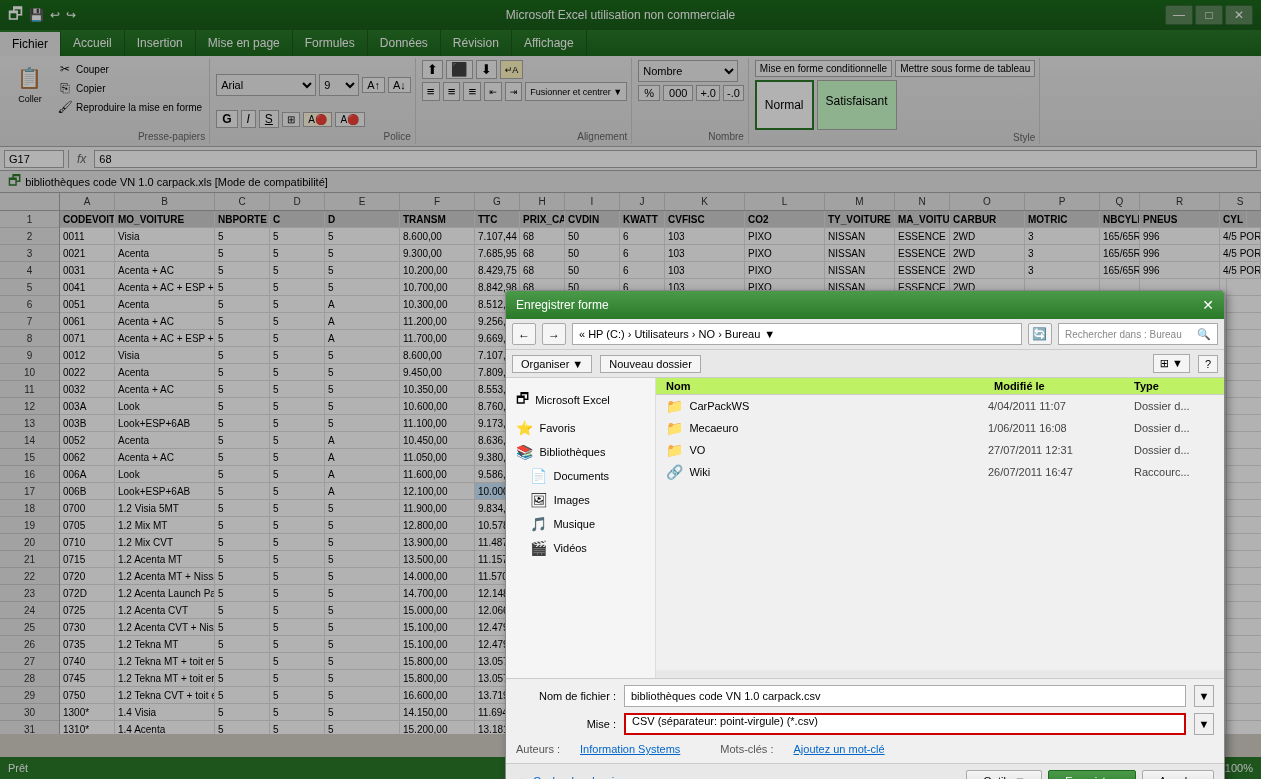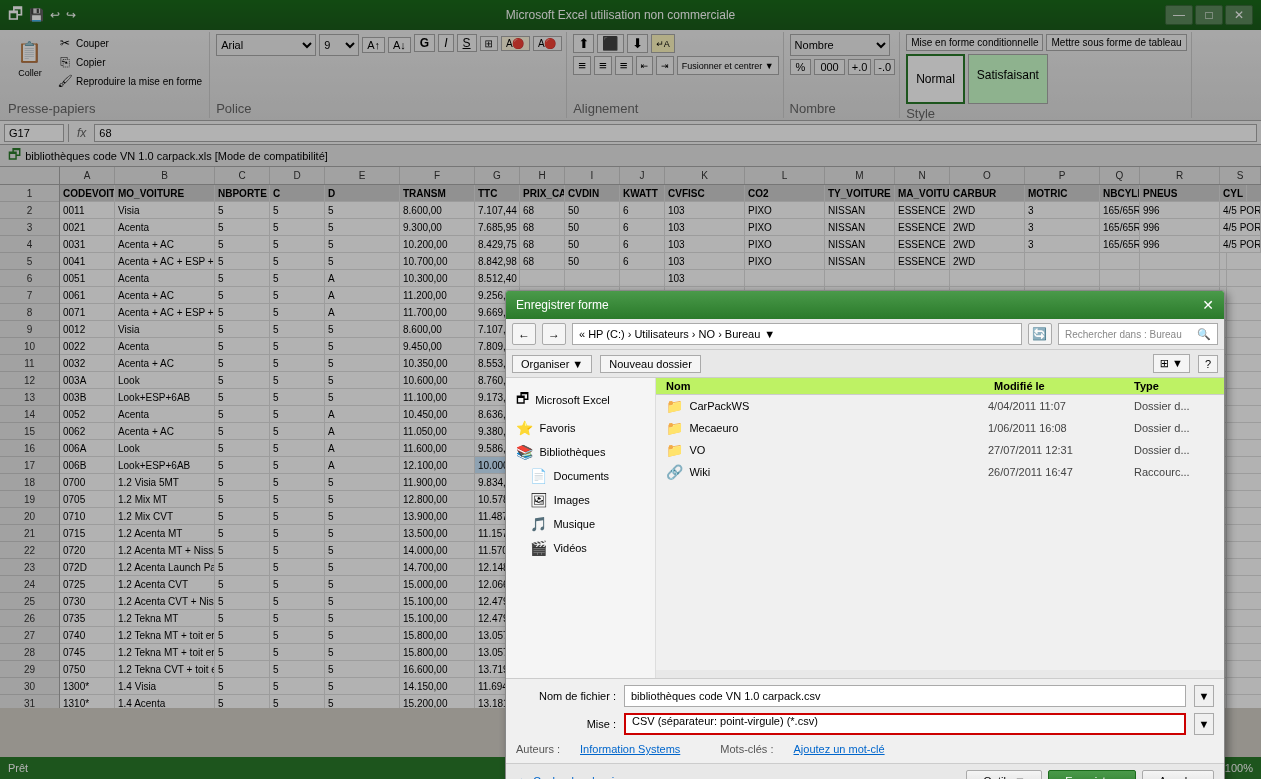--- a/index.html
+++ b/index.html
@@ -28,21 +28,21 @@
       display: flex;
       align-items: center;
       color: white;
       font-size: 12px;
       cursor: pointer;
       border-right: 1px solid #1a5a1a;
     }
     .ribbon-tab.active { background: #e8e8e8; color: #000; border-top: 2px solid #2a7a2a; }
     .ribbon-content { display: flex; padding: 2px 4px; height: 90px; gap: 2px; }
     .ribbon-group { display: flex; flex-direction: column; border-right: 1px solid #ccc; padding: 2px 4px; min-width: fit-content; }
-    .ribbon-group-label { font-size: 13px; color: #666; text-align: left; margin-top: auto; padding-top: 2px; }
+    .ribbon-group-label { font-size: 10px; color: #666; text-align: right; margin-top: auto; padding-top: 2px; }
     .ribbon-group-content { display: flex; gap: 2px; align-items: flex-start; flex: 1; }
     .ribbon-btn-large { display: flex; flex-direction: column; align-items: center; padding: 2px 6px; cursor: pointer; border-radius: 2px; min-width: 40px; }
     .ribbon-btn-icon { width: 32px; height: 32px; display: flex; align-items: center; justify-content: center; font-size: 20px; }
     .ribbon-btn-label { font-size: 9px; text-align: center; }
     .ribbon-small-group { display: flex; flex-direction: column; gap: 1px; }
     .ribbon-btn-small { display: flex; align-items: center; gap: 3px; padding: 1px 3px; cursor: pointer; border-radius: 2px; font-size: 10px; }
     .ribbon-icon-sm { width: 16px; height: 16px; display: flex; align-items: center; justify-content: center; font-size: 12px; }
 
     
     .formula-bar { background: #f5f5f5; border-bottom: 1px solid #aaa; display: flex; align-items: center; height: 24px; padding: 0 4px; gap: 4px; }
@@ -193,20 +193,30 @@
   </div>
   <span class="title-center">Microsoft Excel utilisation non commerciale</span>
   <div class="title-controls">
     <div class="title-btn">—</div>
     <div class="title-btn">□</div>
     <div class="title-btn">✕</div>
   </div>
 </div>
 
 <div class="ribbon">
+  <div class="ribbon-tabs">
+    <div class="ribbon-tab active">Fichier</div>
+    <div class="ribbon-tab">Accueil</div>
+    <div class="ribbon-tab">Insertion</div>
+    <div class="ribbon-tab">Mise en page</div>
+    <div class="ribbon-tab">Formules</div>
+    <div class="ribbon-tab">Données</div>
+    <div class="ribbon-tab">Révision</div>
+    <div class="ribbon-tab">Affichage</div>
+  </div>
   <div class="ribbon-content">
 
     <div class="ribbon-group">
       <div class="ribbon-group-content">
         <div class="ribbon-btn-large">
           <div class="ribbon-btn-icon">📋</div>
           <div class="ribbon-btn-label">Coller</div>
         </div>
         <div class="ribbon-small-group">
           <div class="ribbon-btn-small">
@@ -220,21 +230,21 @@
           <div class="ribbon-btn-small">
             <div class="ribbon-icon-sm">🖌</div>
             <span>Reproduire la mise en forme</span>
           </div>
         </div>
       </div>
       <div class="ribbon-group-label">Presse-papiers</div>
     </div>
 
     <div class="ribbon-group">
-      <div class="ribbon-group-content" style="flex-direction:row;gap:3px;">
+      <div class="ribbon-group-content" style="flex-direction:column;gap:14px;margin-top:14px;">
         <div style="display:flex;gap:3px;align-items:center;">
           <select class="font-select">
             <option>Arial</option>
           </select>
           <select class="font-size-select">
             <option>9</option>
           </select>
           <button style="font-size:11px;border:1px solid #aaa;background:#f5f5f5;padding:1px 4px;">A↑</button>
           <button style="font-size:11px;border:1px solid #aaa;background:#f5f5f5;padding:1px 4px;">A↓</button>
         </div>

